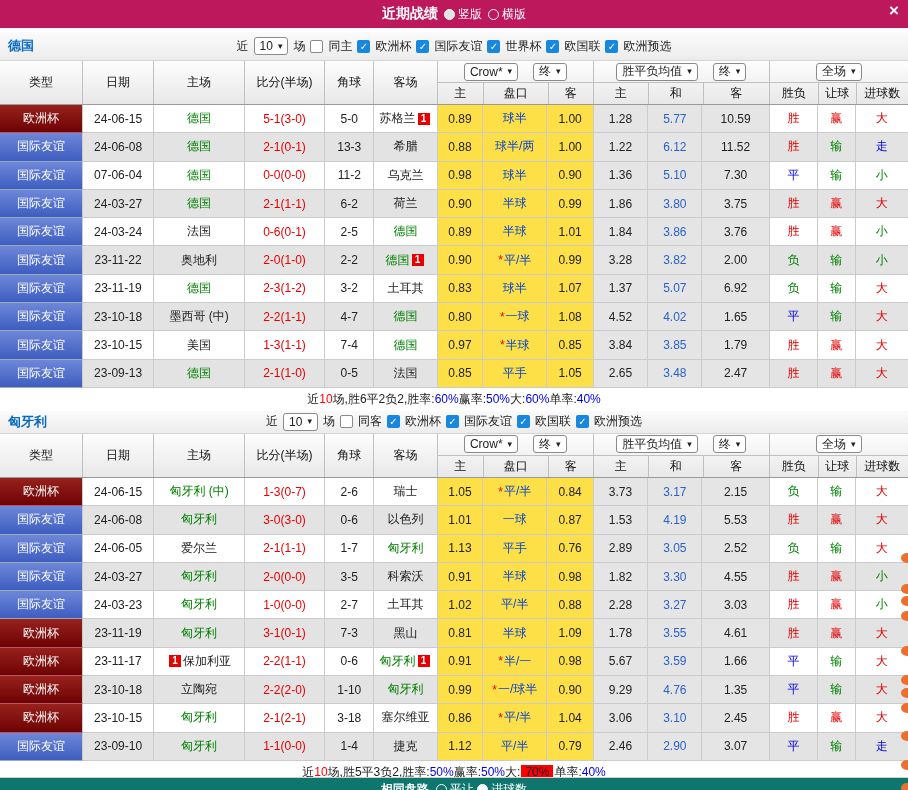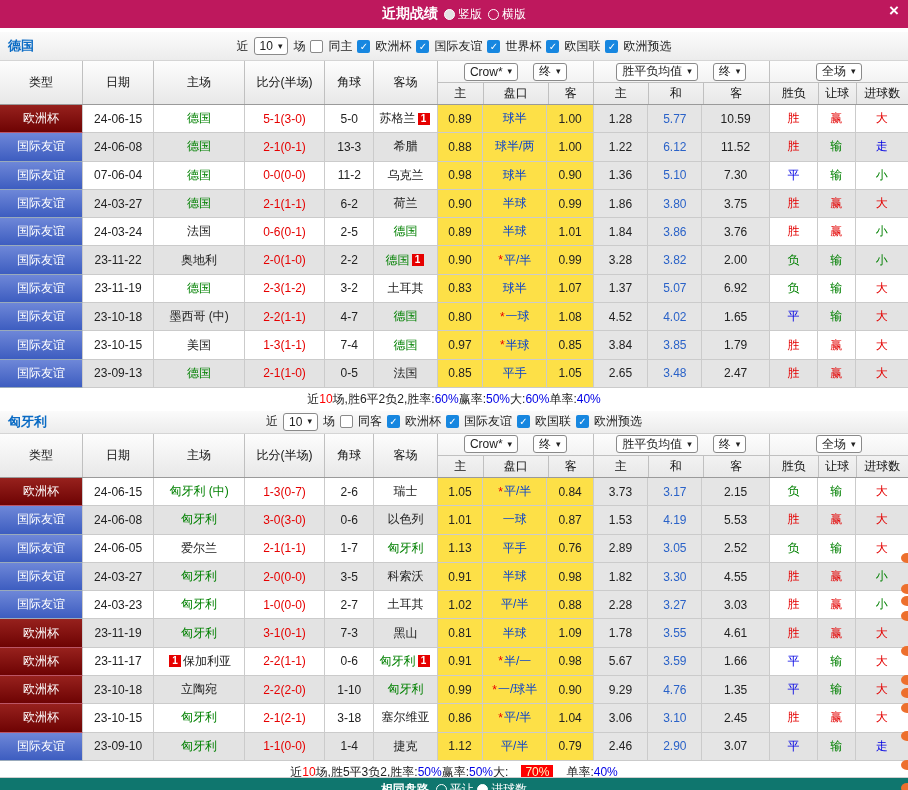--- a/index.html
+++ b/index.html
@@ -59,21 +59,21 @@
   .t-red{color:#e60000;}
   .score{color:#e60000;}
   .hc{color:#0b44cc;}
   .t-mblue{color:#2a62c8;}
   .star{color:#e60000;margin-right:1px;}
   .badge1{background:#e60000;color:#fff;width:12px;height:12px;line-height:12px;text-align:center;font-size:10px;font-weight:bold;display:inline-block;margin:0 2px;flex:none;}
   
   .summary{height:23px;display:flex;align-items:center;justify-content:center;background:#fff;box-sizing:border-box;}
   .sum-blue{color:#0000e6;}
   .summary .t-red{color:#fe0000;}
-  .hl{background:#fe0000;color:#fef9c3;padding:0 4px;margin:0 13px;}
+  .hl{background:#fe0000;color:#0f172a;padding:0 4px;margin:0 1px;}
   
   .bottombar{position:absolute;left:0;right:0;bottom:0;height:12px;background:#0f766e;overflow:hidden;border-top:1px solid #cfcfcf;box-sizing:content-box;}
   .bb-inner{display:flex;justify-content:center;align-items:flex-start;gap:7px;color:#fff;padding-top:3px;font-weight:bold;}
   .bb-inner .tb-radio{font-weight:normal;}
   
   .edge-dot{position:absolute;right:-5px;width:12px;height:10px;background:#ed6f2d;border-radius:50%;z-index:5;}
 </style>
 </head>
 <body>
 

